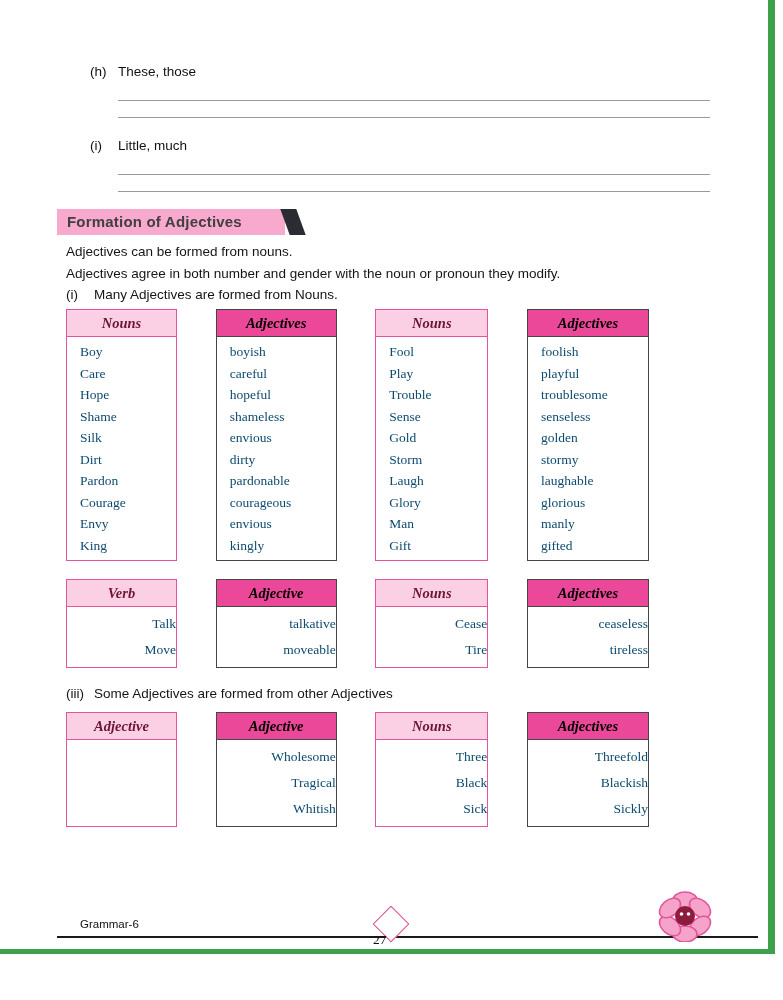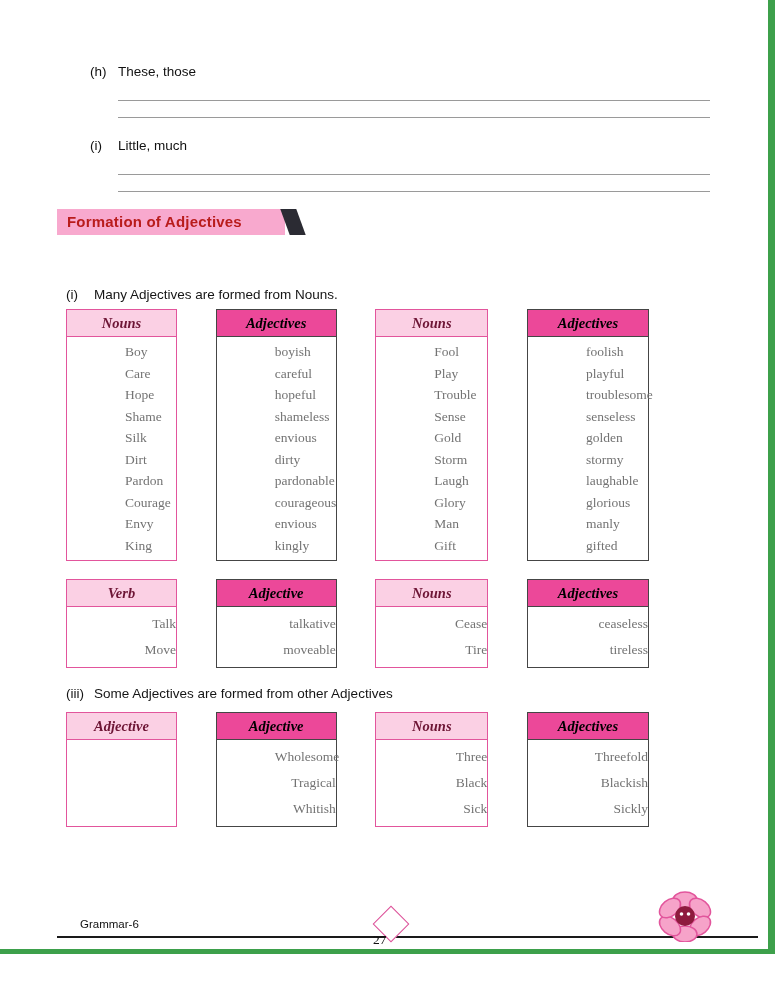--- a/index.html
+++ b/index.html
@@ -16,21 +16,21 @@
   .exercise { position:absolute; top:64px; left:90px; width:625px; }
   .ex-item { display:flex; font-size:13.5px; color:#111; }
   .ex-label { width:28px; flex:0 0 28px; }
   .wline { margin-left:28px; width:592px; border-bottom:1px solid #9a9a9a; }
   .wline.first { height:21px; }
   .wline.second { height:16px; }
   .ex-gap { height:20px; }
 
   
   .banner { position:absolute; top:209px; left:57px; width:228px; height:26px; background:#f8a9ce; }
-  .banner .title { display:block; font-weight:bold; font-size:15px; color:#b91c1c; line-height:26px; padding-left:10px; letter-spacing:0.2px; }
+  .banner .title { display:block; font-weight:bold; font-size:15px; color:#404040; line-height:26px; padding-left:10px; letter-spacing:0.2px; }
   .banner .flag { position:absolute; right:-16px; top:0; width:16px; height:26px; background:#2b2b33; transform:skewX(20deg); }
 
   
   .intro { position:absolute; top:241px; left:66px; width:660px; font-size:13.5px; color:#151515; }
   .intro p { margin:0; line-height:22px; }
 
   
   .subsection { position:absolute; left:0; width:783px; }
   .sub-1 { top:287px; }
   .sub-2 { top:570px; }
@@ -48,21 +48,21 @@
   .gtable { box-sizing:border-box; background:#fff; }
   .gtable.pink { border:1.5px solid #e2559c; }
   .gtable.gray { border:1.5px solid #454545; }
   .ghead {
     font-family:"Liberation Serif", serif; font-weight:bold; font-style:italic;
     font-size:14.5px; text-align:center; height:26px; line-height:26px;
   }
   .pink .ghead { background:#fbd0e4; color:#6d1535; border-bottom:1.5px solid #e2559c; }
   .gray .ghead { background:#ec4899; color:#000000; border-bottom:1.5px solid #454545; }
   .gbody { padding:4px 0 4px 13px; }
-  .gcell { font-family:"Liberation Serif", serif; font-size:13.5px; color:#737373; line-height:21.5px; white-space:nowrap;margin-left:45px; }
+  .gcell { font-family:"Liberation Serif", serif; font-size:13.5px; color:#0c4a6e; line-height:21.5px; white-space:nowrap; }
   .tables.mid .gcell { line-height:26px;text-align:right; }
 
   
   .footer-rule { position:absolute; left:57px; top:936px; width:701px; height:2px; background:#1a1a1a; }
   .footer-book { position:absolute; left:80px; top:918px; font-size:11.5px; color:#111; }
   .pagenum-wrap { position:absolute; left:373px; top:906px; width:36px; height:36px; background:transparent; }
   .diamond-shape { position:absolute; left:5px; top:5px; right:5px; bottom:5px; background:#ffffff; border:1.5px solid #dd4f98; transform:rotate(45deg); }
   .pagenum { position:absolute; left:0; top:16px; width:36px; height:36px; text-align:left; line-height:36px;
              font-family:"Liberation Serif", serif; font-size:13.5px; color:#111; }
   .flower { position:absolute; left:652px; top:890px; }
@@ -89,20 +89,24 @@
     </div>
     <div class="wline first"></div>
     <div class="wline second"></div>
   </div>
 
   <div class="banner">
     <span class="title">Formation of Adjectives</span>
     <span class="flag"></span>
   </div>
 
+  <div class="intro">
+    <p>Adjectives can be formed from nouns.</p>
+    <p>Adjectives agree in both number and gender with the noun or pronoun they modify.</p>
+  </div>
 
   <div class="subsection sub-1">
     <div class="sub-head">
       <span class="lbl">(i)</span>
       <span>Many Adjectives are formed from Nouns.</span>
     </div>
     <div class="tables dense">
         <div class="gtable pink">
           <div class="ghead">Nouns</div>
           <div class="gbody">

